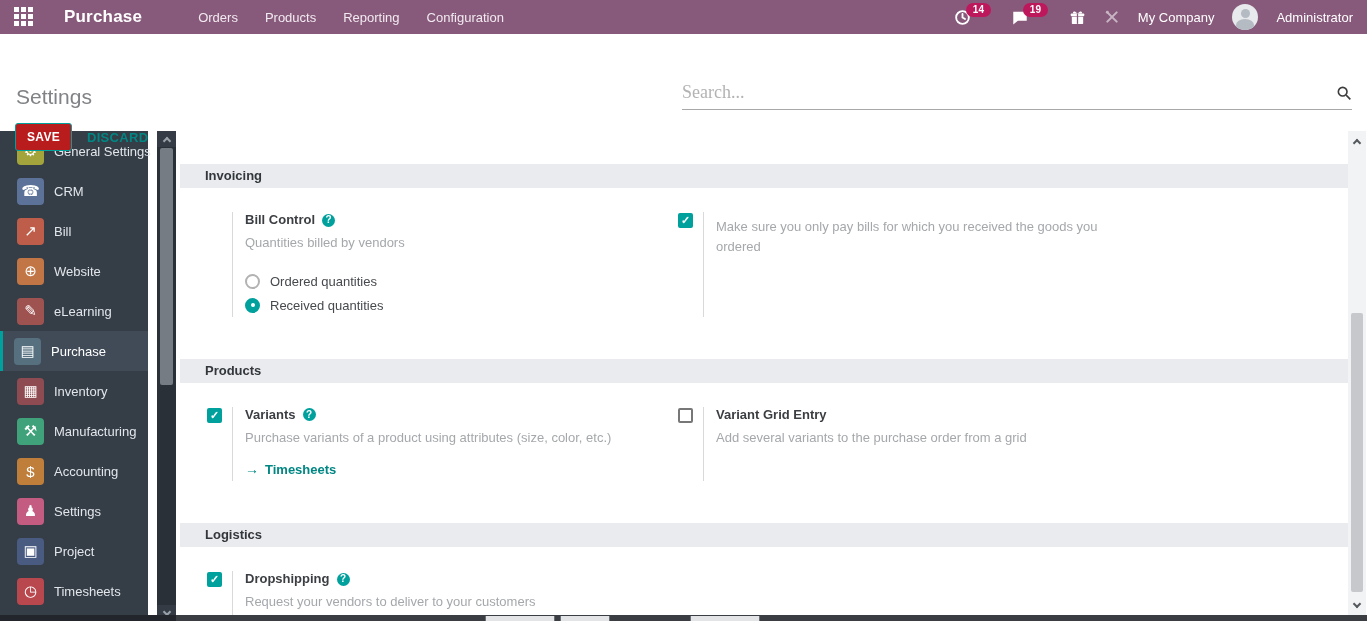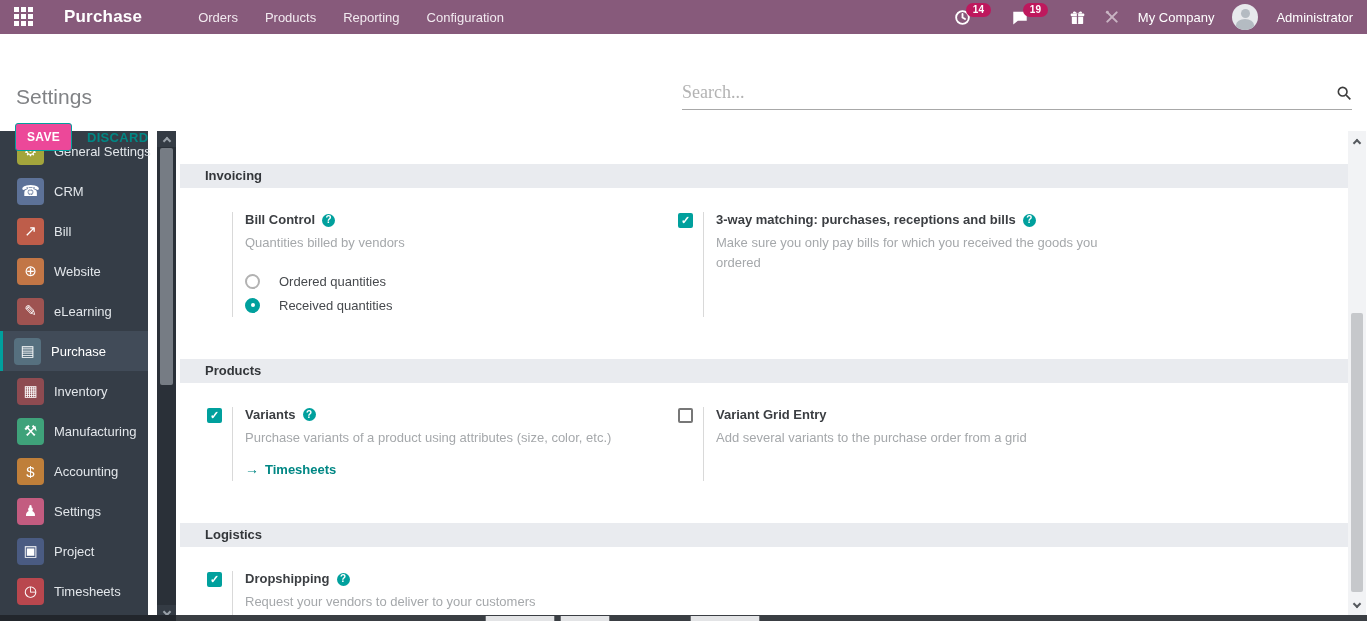--- a/index.html
+++ b/index.html
@@ -19,21 +19,21 @@
   .tool-muted { opacity:.55; cursor:pointer; }
   .avatar { width:26px; height:26px; border-radius:50%; background:#e7e9ec; position:relative; overflow:hidden; cursor:pointer; }
   .avatar::before { content:""; position:absolute; top:5px; left:8.5px; width:9px; height:9px; border-radius:50%; background:#b4bbc2; }
   .avatar::after { content:""; position:absolute; top:15px; left:4px; width:18px; height:12px; border-radius:50% 50% 0 0; background:#b4bbc2; }
   .topbar-right .label { cursor:pointer; }
 
   
   .control-panel { position:absolute; top:34px; left:0; width:1367px; height:97px; background:#fff; z-index:20; }
   .page-title { position:absolute; left:16px; top:51px; font-size:21px; font-weight:400; color:#808285; }
   .cp-buttons { position:absolute; left:15px; top:89px; display:flex; align-items:center; gap:15px; }
-  .btn-save { background:#ec4899; color:#fff; border:1px solid #00A09D; font-size:12px; font-weight:700; padding:6px 11px; border-radius:3px; cursor:pointer; font-family:inherit; letter-spacing:.3px; }
+  .btn-save { background:#b91c1c; color:#fff; border:1px solid #00A09D; font-size:12px; font-weight:700; padding:6px 11px; border-radius:3px; cursor:pointer; font-family:inherit; letter-spacing:.3px; }
   .btn-discard { background:none; border:none; color:#008784; font-size:13px; font-weight:700; cursor:pointer; font-family:inherit; letter-spacing:.3px; }
   .searchbar { position:absolute; left:682px; top:48px; width:670px; border-bottom:1px solid #a8a8a8; display:flex; align-items:center; padding-bottom:6px; }
   .searchbar input { flex:1; border:none; outline:none; font-size:18px; color:#555; font-family:Liberation Serif, serif; }
   .searchbar input::placeholder { color:#b3b3b3; }
   .search-icon { cursor:pointer; display:flex; }
 
   
   .sidebar { position:absolute; top:131px; left:0; width:148px; height:490px; background:#353d47; z-index:10; }
   .side-item { height:40px; display:flex; align-items:center; gap:10px; padding-left:14px; cursor:pointer; border-left:3px solid transparent; }
   .side-item.active { background:#414b58; border-left:3px solid #00A09D; padding-left:11px; }
@@ -57,21 +57,21 @@
   .pane-left { width:25px; padding-top:1px; }
   .pane-right { flex:1; border-left:1px solid #d9d9d9; padding-left:12px; padding-bottom:4px; }
   .setting-label { display:flex; align-items:center; gap:7px; font-size:13px; font-weight:700; color:#3b3e42; line-height:16px; }
   .help { width:13px; height:13px; border-radius:50%; background:#00A09D; color:#fff; font-size:10px; font-weight:700; display:inline-flex; align-items:center; justify-content:center; cursor:pointer; }
   .help::before { content:"?"; }
   .setting-desc { margin-top:5px; font-size:13px; color:#a5a8ab; line-height:1.5; max-width:420px; }
   .cb { display:inline-block; width:15px; height:15px; border:2px solid #777; border-radius:2px; background:#fff; cursor:pointer; position:relative; }
   .cb.checked { border-color:#00A09D; background:#00A09D; }
   .cb.checked::before { content:"✓"; position:absolute; top:-1px; left:1px; color:#fff; font-size:11px; font-weight:700; }
   .radio-group { margin-top:21px; display:flex; flex-direction:column; gap:9px; }
-  .radio-opt { display:flex; align-items:center; gap:19px; font-size:13px; color:#46494d; cursor:pointer; }
+  .radio-opt { display:flex; align-items:center; gap:10px; font-size:13px; color:#46494d; cursor:pointer; }
   .radio { width:15px; height:15px; border-radius:50%; border:2px solid #b2b2b2; background:#fff; position:relative; flex:0 0 15px; }
   .radio.checked { border-color:#00A09D; background:#00A09D; }
   .radio.checked::after { content:""; position:absolute; inset:3.5px; border-radius:50%; background:#fff; }
   .link-row { margin-top:14px; display:flex; align-items:center; gap:6px; color:#008784; font-size:13px; font-weight:700; cursor:pointer; }
   .arrow-ico::before { content:"→"; font-weight:700; font-size:14px; }
 
   
   .main-scroll { position:absolute; top:131px; right:1px; width:18px; height:490px; background:#f2f3f5; z-index:15; }
   .main-scroll .arrow { position:absolute; left:0; width:18px; height:16px; display:flex; align-items:center; justify-content:center; cursor:pointer; }
   .main-scroll .arrow.up { top:2px; } .main-scroll .arrow.down { bottom:8px; }
@@ -241,24 +241,20 @@
             <span>Received quantities</span>
           </label>
         </div>
       </div>
     </div>
     <div class="setting-box">
       <div class="pane-left">
         <span class="cb checked"></span>
       </div>
       <div class="pane-right">
-        <div class="setting-label">
-          <span>3-way matching: purchases, receptions and bills</span>
-          <span class="help"></span>
-        </div>
         <div class="setting-desc">Make sure you only pay bills for which you received the goods you ordered</div>
       </div>
     </div>
   </div>
 
   <div class="band">Products</div>
   <div class="row">
     <div class="setting-box">
       <div class="pane-left">
         <span class="cb checked"></span>

